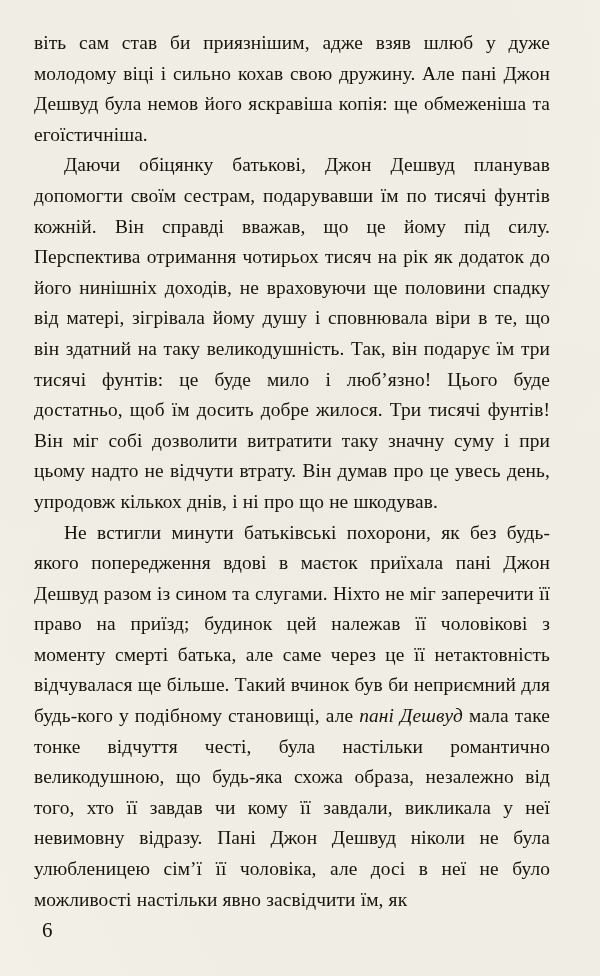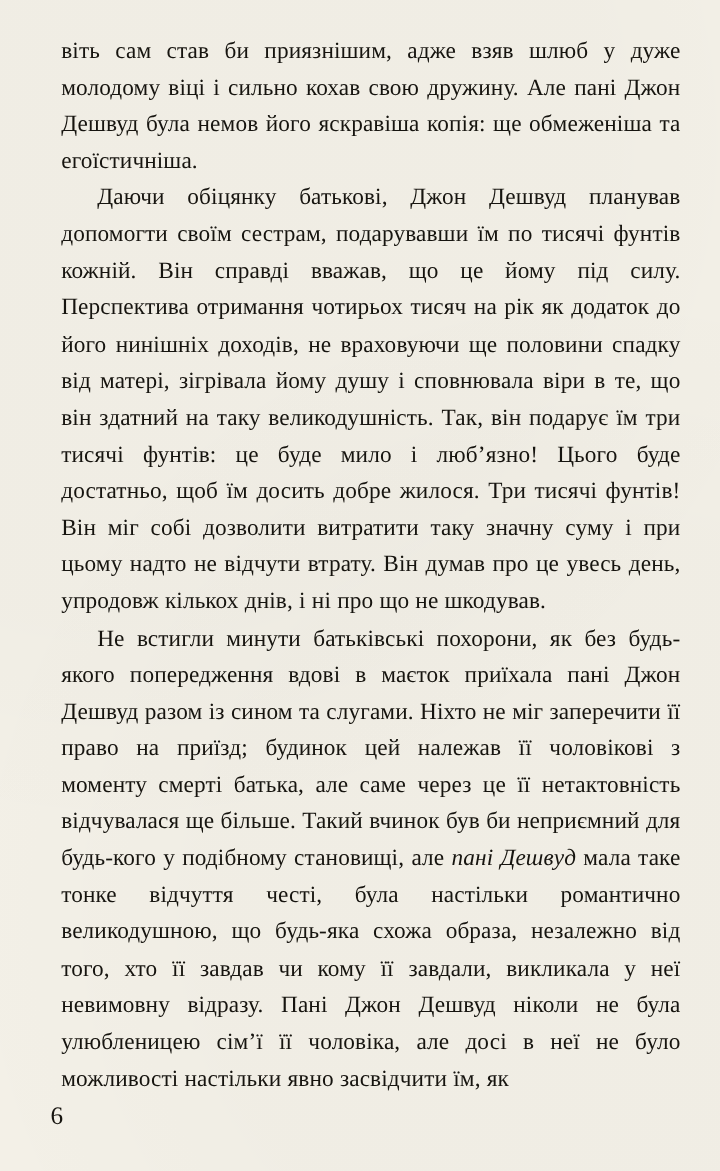--- a/index.html
+++ b/index.html
@@ -12,21 +12,21 @@
     width: 600px;
     height: 976px;
     background: #f3f0e7;
     box-sizing: border-box;
     overflow: hidden;
     font-family: "Liberation Serif", "DejaVu Serif", serif;
     color: #16140f;
   }
   .text-block {
     position: absolute;
-    left: 51px;
+    left: 34px;
     top: 28px;
     width: 516px;
   }
   .para {
     margin: 0;
     font-size: 19.4px;
     line-height: 30.6px;
     text-align: justify;
     text-justify: inter-word;
     letter-spacing: 0.1px;

